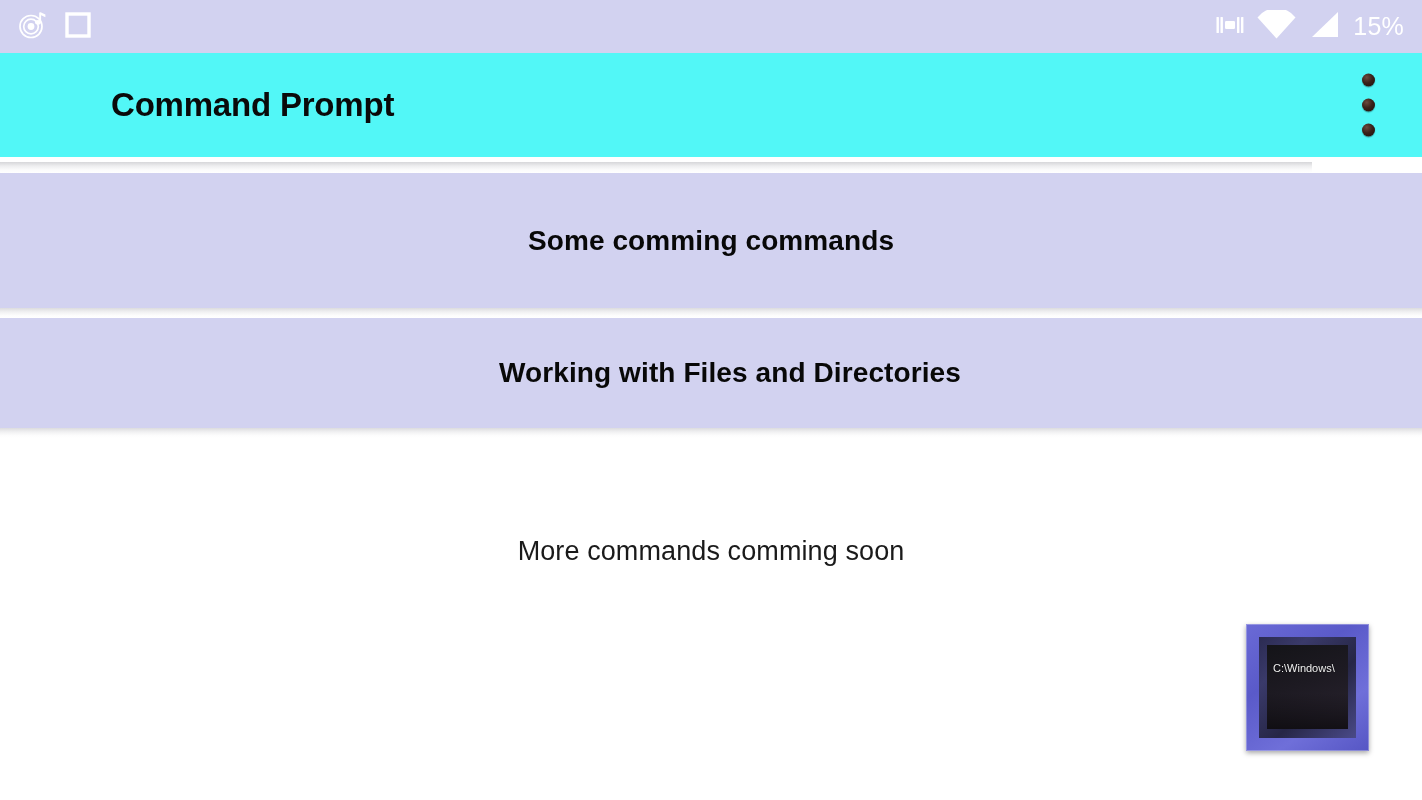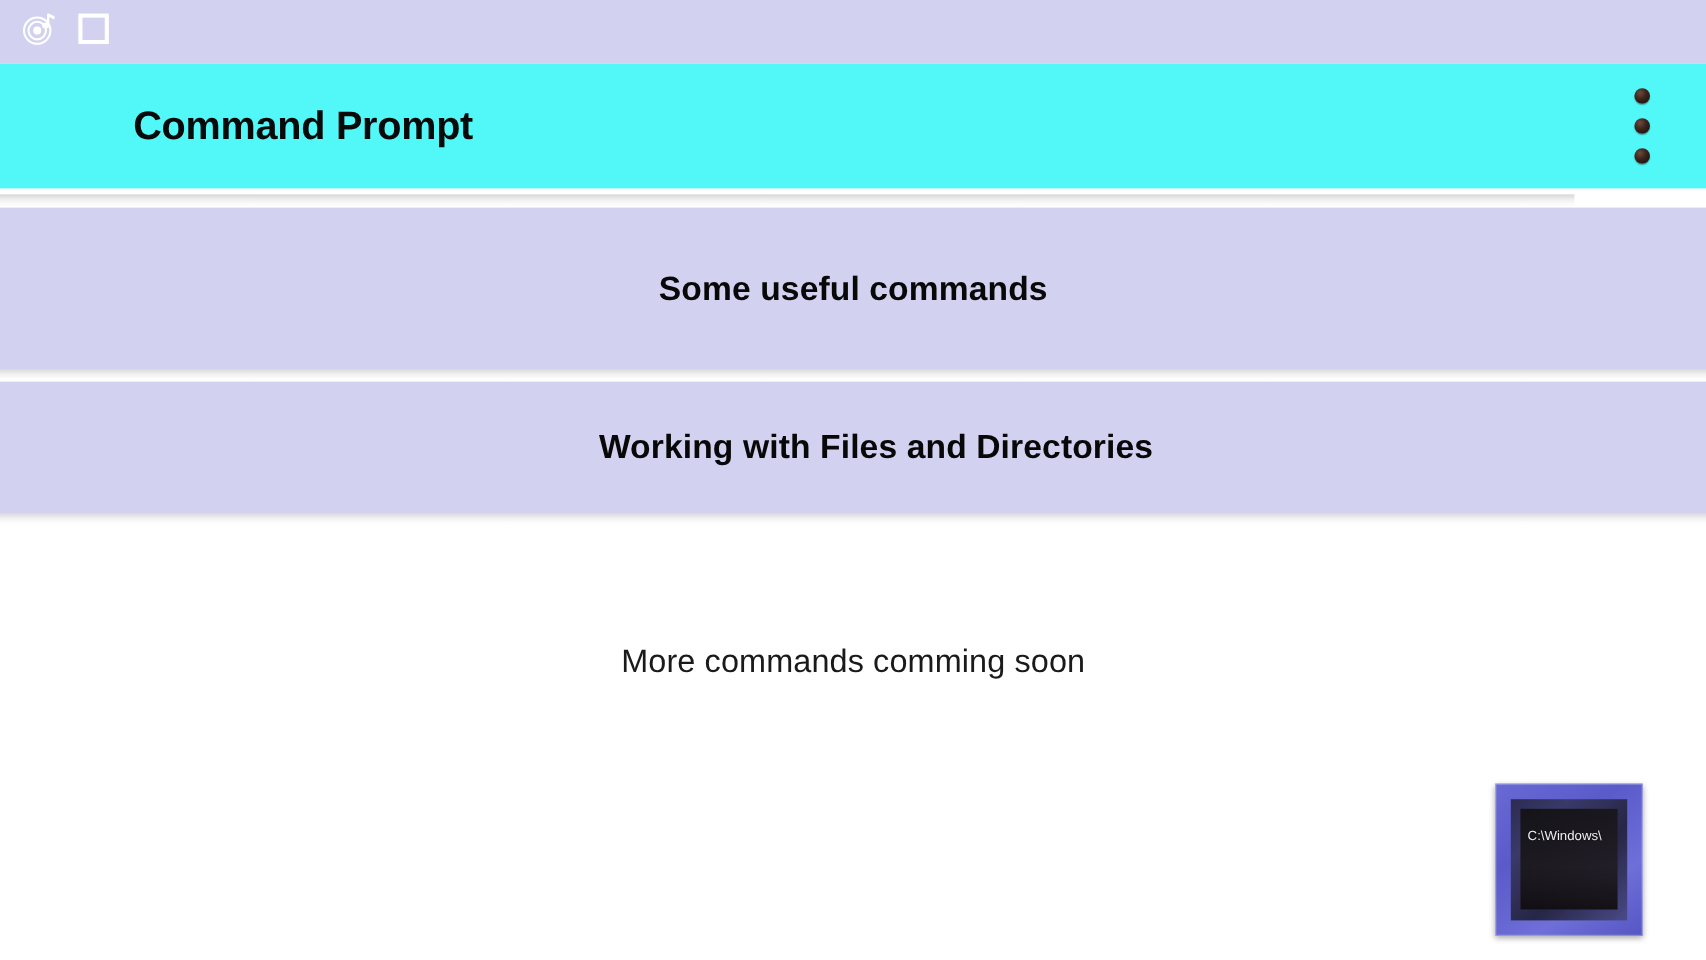--- a/index.html
+++ b/index.html
@@ -159,21 +159,21 @@
     text-align: center;
     font-size: 27px;
     color: #1a1a1a;
     letter-spacing: 0.1px;
   }
 
   
   .cmd-icon-wrap {
     position: absolute;
     left: 1246px;
-    top: 653px;
+    top: 624px;
     width: 98px;
     height: 127px;
     border-radius: 28px;
   }
   .cmd-icon {
     position: relative;
     width: 123px;
     height: 127px;
     background: linear-gradient(145deg, #6a6ad6 0%, #5a5ac9 35%, #6f6fd9 70%, #5656c4 100%);
     box-shadow: inset 0 0 0 1px rgba(255,255,255,0.30),
@@ -238,35 +238,62 @@
         </svg>
       </span>
 
       <span class="sb-icon">
         <svg width="28" height="28" viewBox="0 0 28 28">
           <rect x="3" y="3" width="22" height="22" fill="none" stroke="#ffffff" stroke-width="3.4"></rect>
         </svg>
       </span>
     </div>
 
+    <div class="status-right">
+
+      <span class="sb-icon">
+        <svg width="30" height="26" viewBox="0 0 30 26">
+          <g fill="#ffffff">
+            <rect x="1.5" y="5" width="2.4" height="16" rx="0.6"></rect>
+            <rect x="5.5" y="5" width="2.4" height="16" rx="0.6"></rect>
+            <rect x="22" y="5" width="2.4" height="16" rx="0.6"></rect>
+            <rect x="26" y="5" width="2.4" height="16" rx="0.6"></rect>
+            <rect x="10" y="9" width="10" height="8" rx="1.2"></rect>
+          </g>
+        </svg>
+      </span>
+
+      <span class="sb-icon">
+        <svg width="41" height="30" viewBox="0 0 41 30">
+          <path d="M1.5 7.5 A24 24 0 0 1 39.5 7.5 L20.5 28.5 Z" fill="#ffffff"></path>
+        </svg>
+      </span>
+
+      <span class="sb-icon">
+        <svg width="34" height="30" viewBox="0 0 34 30">
+          <path d="M30 2 L30 27 L4 27 Z" fill="#ffffff"></path>
+        </svg>
+      </span>
+      <span class="battery-text">15%</span>
+    </div>
   </div>
 
 
   <div class="app-bar">
     <div class="app-bar-title">Command Prompt</div>
     <div class="overflow-menu">
       <span class="overflow-dot"></span>
       <span class="overflow-dot"></span>
       <span class="overflow-dot"></span>
     </div>
   </div>
   <div class="app-bar-shadow"></div>
 
   <div class="card" id="card-1">
-    <span class="card-label">Some useful commands</span>
+    <span class="card-label">Some comming commands</span>
   </div>
   <div class="card-shadow" id="shadow-1"></div>
 
   <div class="card" id="card-2">
     <span class="card-label">Working with Files and Directories</span>
   </div>
   <div class="card-shadow" id="shadow-2"></div>
 
   <div class="coming-soon">More commands comming soon</div>
 

